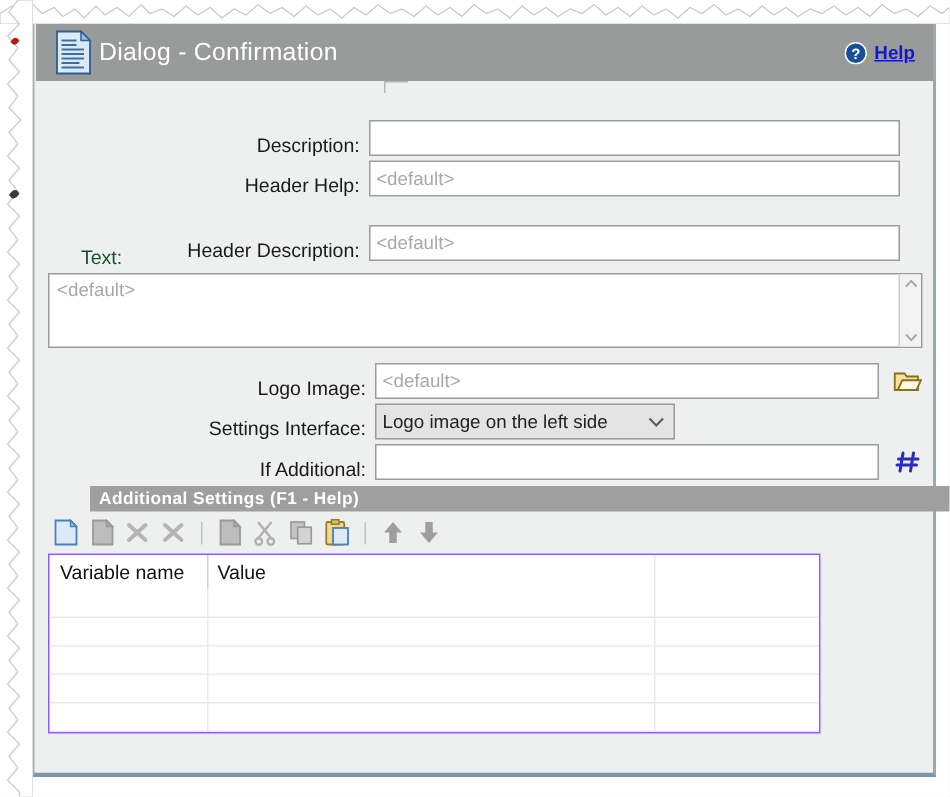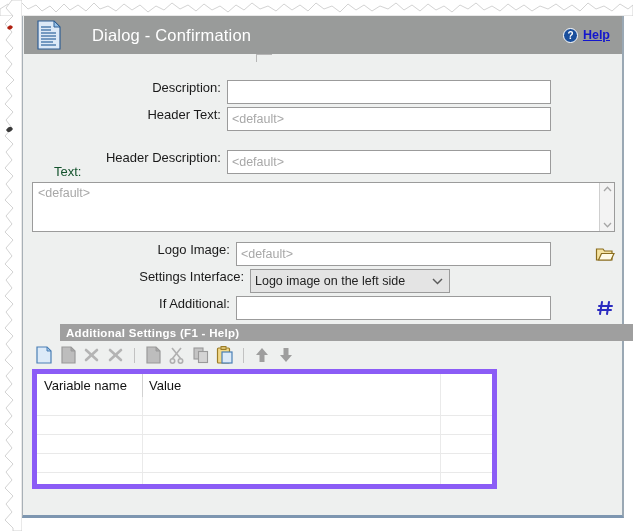--- a/index.html
+++ b/index.html
@@ -36,21 +36,21 @@
 
   
   .titlebar {
     position: absolute; left: 1px; top: 1px;
     width: 598px; height: 38px;
     background: #999b9a;
     display: flex; align-items: center;
   }
   .title-icon { width: 26px; height: 30px; margin-left: 12px; position: relative; flex: none; }
   .title-text {
-    color: #ffffff; font-size: 16.5px; margin-left: 30px;
+    color: #ffffff; font-size: 16.5px; margin-left: 4px;
     letter-spacing: .2px; white-space: nowrap;
   }
   .help-wrap {
     margin-left: auto; margin-right: 12px;
     display: flex; align-items: center; gap: 5px;
   }
   .help-icon { width: 15px; height: 15px; flex: none; }
   .help-link {
     color: #1316cd; font-size: 12.5px; font-weight: bold;
     text-decoration: underline; white-space: nowrap;
@@ -59,21 +59,21 @@
   
   .body-area { position: absolute; left: 1px; top: 39px; width: 598px; bottom: 0; background: #eef0ef; }
 
   
   .tab-remnant {
     position: absolute; left: 232px; top: 0px; width: 16px; height: 8px;
     border-left: 1px solid #b6b6b6; border-top: 1px solid #b6b6b6;
   }
 
   
-  .row { position: absolute; left: 0; width: 527px; height: 24px; display: flex; align-items: flex-start; }
+  .row { position: absolute; left: 0; width: 576px; height: 24px; display: flex; align-items: flex-end; }
   .lbl {
     width: 226px; text-align: right; padding-right: 6px;
     font-size: 13px; color: #1a1a1a; white-space: nowrap;
   }
   .tin {
     height: 24px; background: #ffffff;
     border: 1px solid #9b9b9b;
     font-size: 12.5px; color: #222; padding: 0 4px;
     display: flex; align-items: center;
     font-family: "Liberation Sans", sans-serif;
@@ -108,22 +108,22 @@
   }
   .toolbar {
     position: absolute; left: 8px; width: 583px; height: 24px;
     display: flex; align-items: center; gap: 4px; padding-left: 2px;
   }
   .tbtn { width: 20px; height: 20px; display: block; }
   .tbsep { width: 1px; height: 15px; background: #c2c2c2; margin: 0 4px; }
 
   
   .grid {
-    position: absolute; left: 8px; width: 465px; height: 120px;
-    background: #ffffff; border: 5px solid #8b5cf6;
+    position: absolute; left: 8px; width: 515px; height: 120px;
+    background: #ffffff; border: 1px solid #8b5cf6;
     overflow: hidden;
   }
   .grid-head { height: 23px; position: relative; }
   .gh {
     position: absolute; top: 0; height: 23px; line-height: 23px;
     font-size: 13px; color: #111; padding-left: 7px; white-space: nowrap;
   }
   .vline { position: absolute; top: 0; width: 1px; background: #d2d2d2; }
   .hline { position: absolute; left: 0; width: 581px; height: 1px; background: #e9e9e9; }
 </style>
@@ -175,21 +175,21 @@
     <div class="body-area">
 
       <div class="tab-remnant"></div>
 
       <div class="row" style="top:26px;">
         <span class="lbl">Description:</span>
         <span class="tin" style="width:361px;"></span>
       </div>
 
       <div class="row" style="top:53px;">
-        <span class="lbl">Header Text:</span>
+        <span class="lbl">Header Help:</span>
         <span class="tin ph" style="width:361px;">&lt;default&gt;</span>
       </div>
 
       <div class="row" style="top:96px;">
         <span class="lbl">Header Description:</span>
         <span class="tin ph" style="width:361px;">&lt;default&gt;</span>
       </div>
 
       <div class="text-lbl" style="top:110px;">Text:</div>
       <div class="textarea-box" style="top:128px;">

